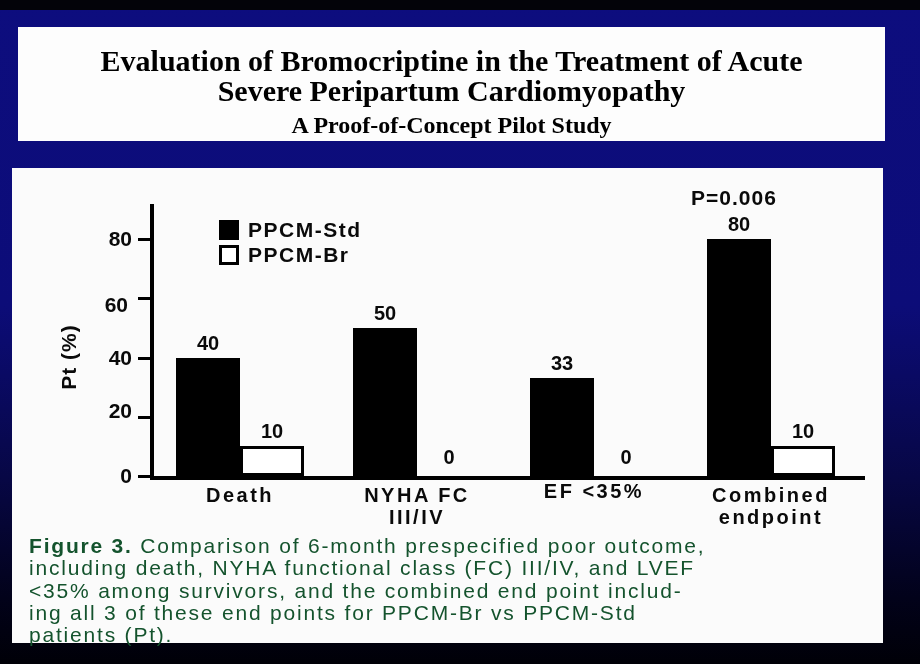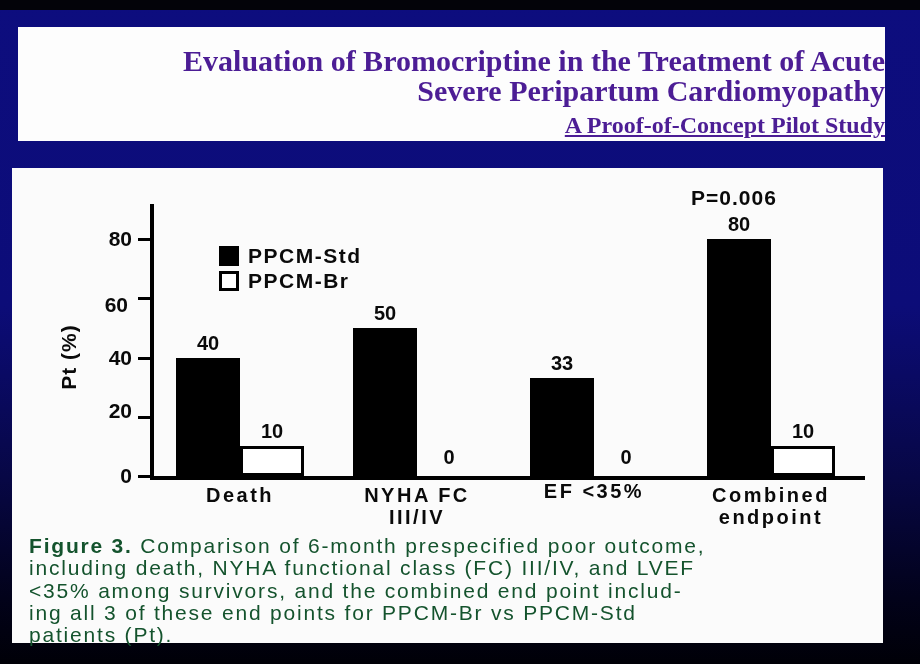--- a/index.html
+++ b/index.html
@@ -6,45 +6,45 @@
   #stage{
     position:relative;width:920px;height:664px;overflow:hidden;
     background:linear-gradient(180deg,#0d0d7e 0%,#0c0c78 46%,#070745 72%,#02021a 90%,#000007 100%);
     font-family:"Liberation Sans",sans-serif;
   }
   #top-strip{position:absolute;left:0;top:0;width:920px;height:10px;background:#030309;}
 
   
   #title-box{
     position:absolute;left:18px;top:27px;width:867px;height:114px;
-    background:#fdfdfd;text-align:right;color:#4c1d95;
+    background:#fdfdfd;text-align:center;color:#000000;
     font-family:"Liberation Serif",serif;font-weight:bold;
   }
   .title-line{font-size:30px;line-height:30px;}
   .title-line.first{margin-top:19px;}
-  #title-subtitle{font-size:24px;line-height:25px;margin-top:7px;text-decoration:underline;}
+  #title-subtitle{font-size:24px;line-height:25px;margin-top:7px;}
 
   
   #chart-panel{
     position:absolute;left:12px;top:168px;width:871px;height:475px;
     background:#fbfbfb;color:#0a0a0a;
   }
   .axis{position:absolute;background:#000;}
   .tick-mark{position:absolute;background:#000;height:3px;width:12px;}
   .tick-label{position:absolute;width:40px;text-align:right;font-weight:bold;font-size:21px;line-height:26px;}
   .bar{position:absolute;}
   .bar.filled{background:#000;}
   .bar.open{background:#fff;border:3px solid #000;box-sizing:border-box;}
   .bar-value{position:absolute;width:80px;text-align:center;font-weight:bold;font-size:20px;line-height:24px;}
   .cat-label{position:absolute;width:190px;text-align:center;font-weight:bold;font-size:20px;line-height:22px;letter-spacing:2.5px;}
   #y-axis-title{
     position:absolute;left:13px;top:176px;width:90px;height:26px;text-align:center;
     font-weight:bold;font-size:21px;transform:rotate(-90deg);letter-spacing:1px;
   }
-  #legend{position:absolute;left:163px;top:78px;padding-left:44px;}
+  #legend{position:absolute;left:163px;top:52px;padding-left:44px;}
   .legend-row{display:flex;align-items:center;margin-bottom:5px;height:20px;}
   .legend-swatch{width:20px;height:20px;margin-right:9px;box-sizing:border-box;}
   .legend-swatch.filled{background:#000;}
   .legend-swatch.open{background:#fff;border:3px solid #000;}
   .legend-label{font-weight:bold;font-size:21px;letter-spacing:1.5px;}
   #p-annotation{
     position:absolute;left:679px;top:18px;width:160px;text-align:left;
     font-weight:bold;font-size:21px;letter-spacing:1px;
   }
   

